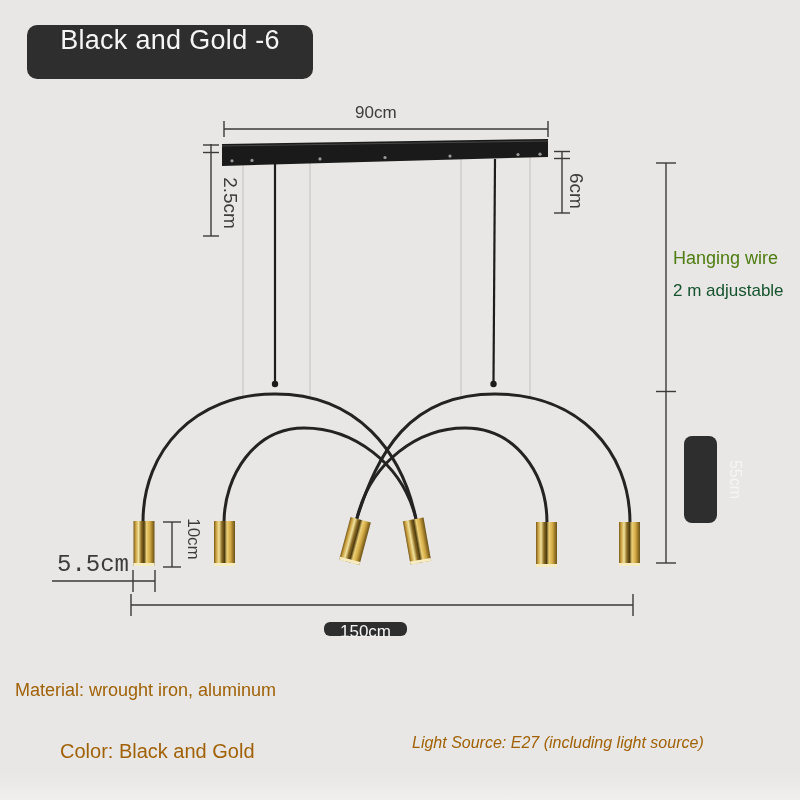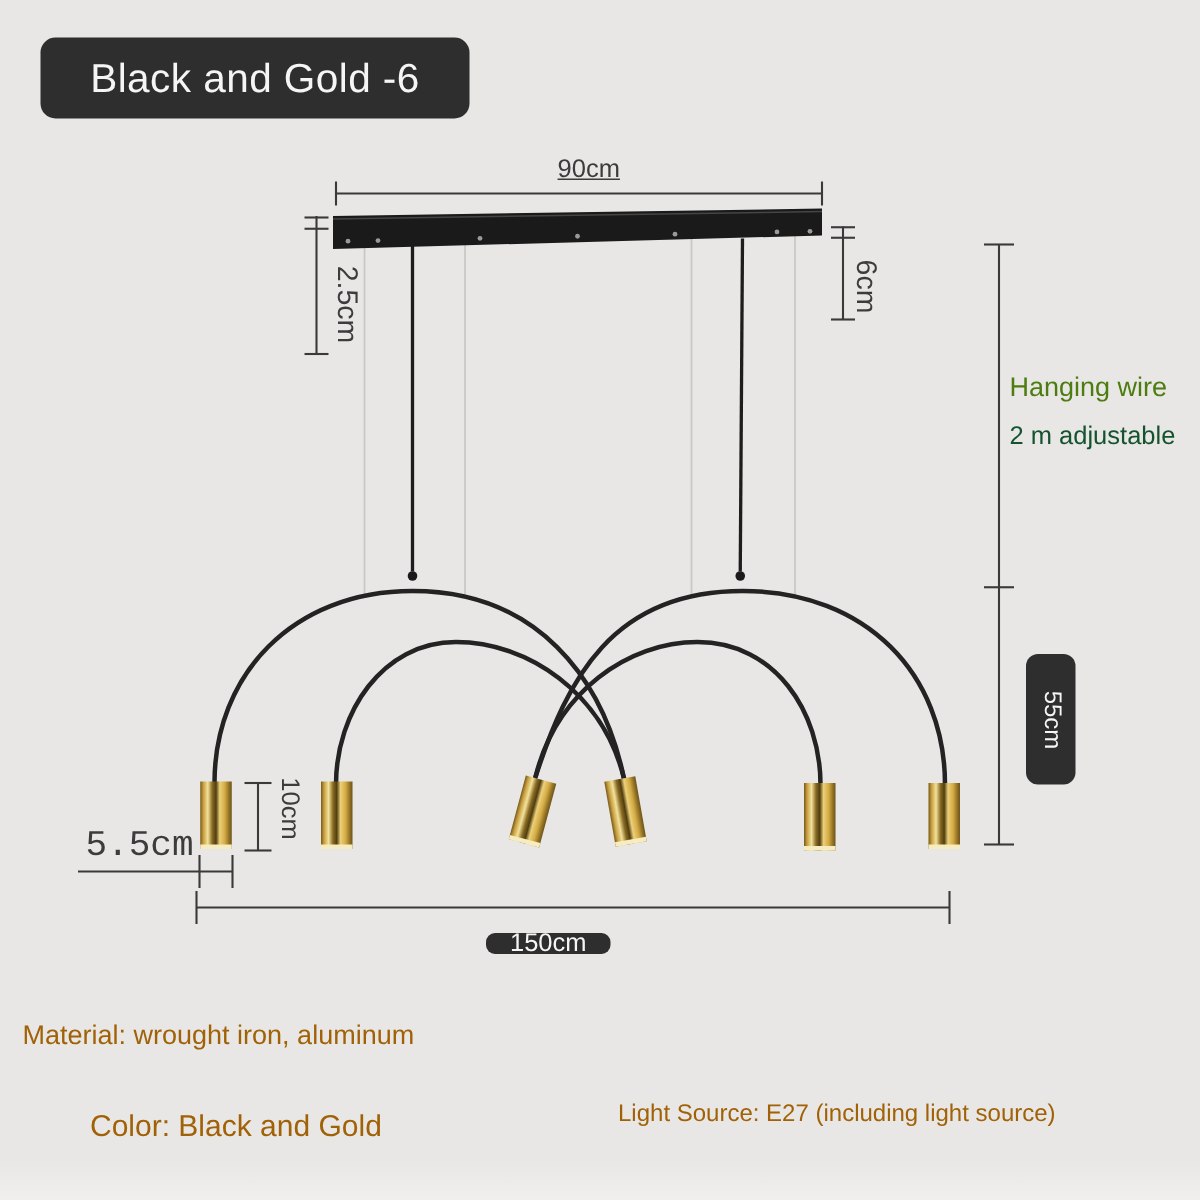--- a/index.html
+++ b/index.html
@@ -10,40 +10,40 @@
   }
   .stage::after{
     content:"";position:absolute;left:0;right:0;bottom:0;height:28px;
     background:linear-gradient(180deg, rgba(255,255,255,0) 0%, rgba(255,255,255,.35) 100%);
     pointer-events:none;
   }
   svg.drawing{position:absolute;left:0;top:0;}
   .abs{position:absolute;}
   .badge{
     background:#2e2e2e;color:#f5f5f5;
-    display:flex;align-items:center;justify-content:center;
+    display:flex;justify-content:center;
     box-sizing:border-box;
   }
   .title-badge{
     left:27px;top:25px;width:286px;height:54px;border-radius:10px;
     font-size:27px;font-weight:500;letter-spacing:.3px;
   }
   .badge-150{
     left:324px;top:622px;width:83px;height:14px;border-radius:6px;
     font-size:17px;
   }
   .badge-55{
     left:684px;top:436px;width:33px;height:87px;border-radius:8px;
     font-size:16px;
   }
   .badge-55 .vtext{transform:rotate(90deg);white-space:nowrap;}
   .dim-label{color:#3c3c3c;white-space:nowrap;}
   .spec-label{color:#a16207;white-space:nowrap;}
   .rot90{transform:rotate(90deg);transform-origin:center center;text-align:center;}
-  .c{text-align:center;text-decoration:underline;}
+  .c{text-align:left;}
 </style>
 </head>
 <body>
 
 <div class="stage">
 
   <svg class="drawing" width="800" height="800" viewBox="0 0 800 800">
     <defs>
       <linearGradient id="gold" x1="0" y1="0" x2="1" y2="0">
         <stop offset="0" stop-color="#77591c"></stop>
@@ -189,15 +189,15 @@
   <div class="abs dim-label rot90" style="left:151px;top:527px;width:80px;height:24px;font-size:17px;">10cm</div>
 
   <div class="abs dim-label" style="left:57px;top:551px;font-size:24px;font-family:Liberation Mono, monospace;">5.5cm</div>
 
   <div class="abs badge badge-150">
     <span>150cm</span>
   </div>
 
   <div class="abs spec-label" style="left:15px;top:680px;font-size:18px;">Material: wrought iron, aluminum</div>
   <div class="abs spec-label" style="left:60px;top:740px;font-size:20px;">Color: Black and Gold</div>
-  <div class="abs spec-label" style="left:412px;top:734px;font-size:16px;">Light Source: E27 (including light source)</div>
+  <div class="abs spec-label" style="left:412px;top:734px;font-size:16px;font-style:italic;">Light Source: E27 (including light source)</div>
 
 </div>
 
 </body></html>

